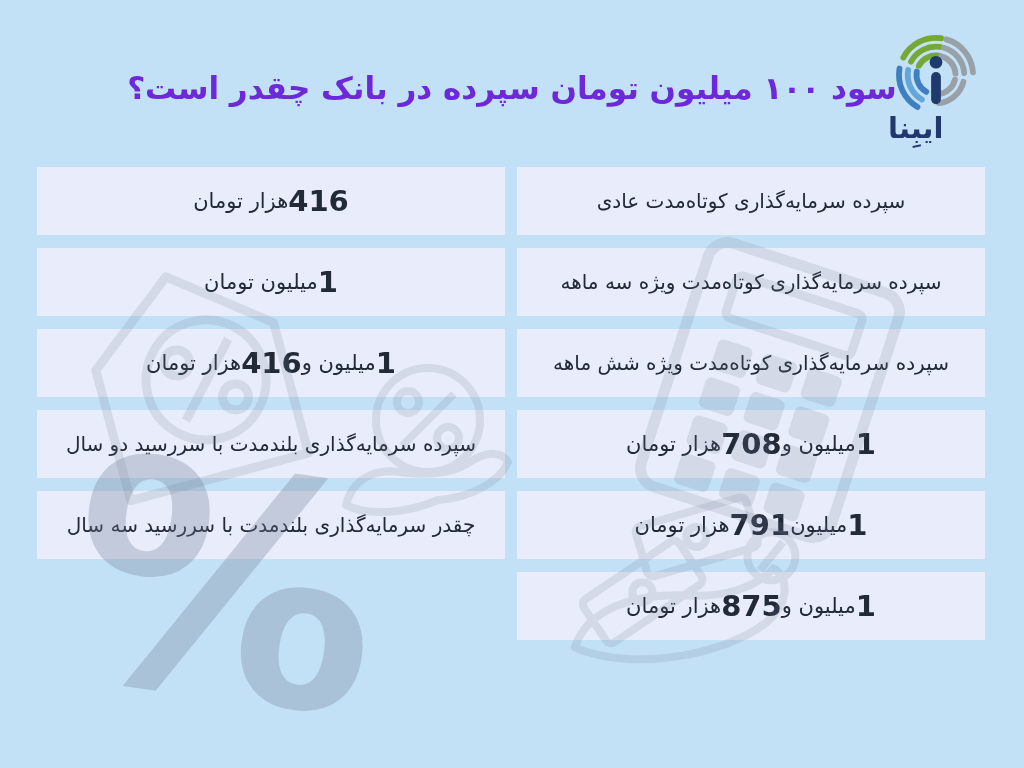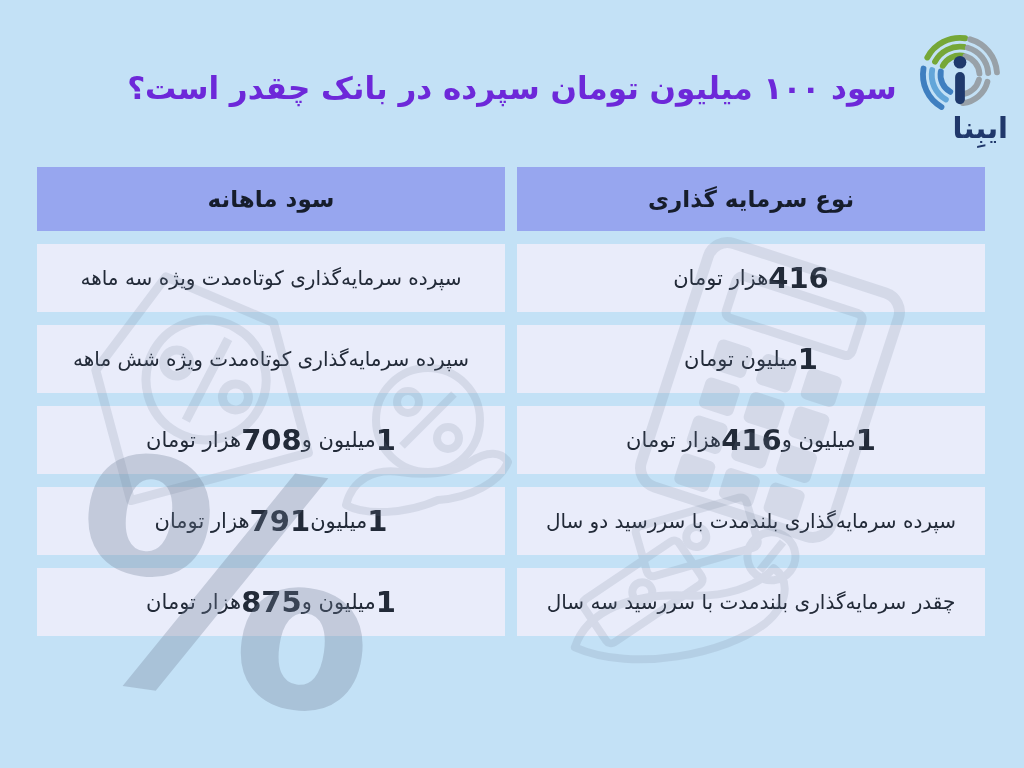--- a/index.html
+++ b/index.html
@@ -8,21 +8,21 @@
     background:#c3e1f6;
     font-family:"DejaVu Sans",sans-serif;
     direction:rtl;
   }
   .title{
     position:absolute;top:70px;left:105px;right:105px;
     text-align:center;font-size:31px;font-weight:700;color:#6d28d9;
     letter-spacing:0;
   }
   .logo{
-    position:absolute;top:34px;right:16px;width:120px;text-align:right;z-index:2;
+    position:absolute;top:34px;right:16px;width:120px;text-align:left;z-index:2;
   }
   .logo .wordmark{
     font-size:29px;font-weight:700;color:#20386b;line-height:1;margin-top:-2px;
   }
   .table-grid{
     position:absolute;top:167px;right:39px;left:37px;z-index:1;
     display:grid;grid-template-columns:1fr 1fr;column-gap:12px;row-gap:13px;
     direction:rtl;
   }
   .cell{
@@ -67,23 +67,22 @@
         <path d="M 0 -29 A 29 29 0 0 1 27.25 -9.92"></path>
       </g>
     </g>
     <circle cx="0" cy="-13" r="6.5" fill="#1f3a6d"></circle>
     <rect x="-5" y="-3" width="10" height="33" rx="5" fill="#1f3a6d"></rect>
   </svg>
   <div class="wordmark">ایبِنا</div>
 </div>
 
 <div class="table-grid">
-  <div class="cell header-cell">نوع سرمایه گذاری</div>
-  <div class="cell header-cell">سود ماهانه</div>
 
+<div class="cell type-cell">سپرده سرمایه‌گذاری کوتاه‌مدت عادی</div>
     <div class="cell amount-cell">
       <b>416</b>
       <span> هزار تومان</span>
     </div>
     <div class="cell type-cell">سپرده سرمایه‌گذاری کوتاه‌مدت ویژه سه ماهه</div>
     <div class="cell amount-cell">
       <b>1</b>
       <span> میلیون تومان</span>
     </div>
     <div class="cell type-cell">سپرده سرمایه‌گذاری کوتاه‌مدت ویژه شش ماهه</div>

